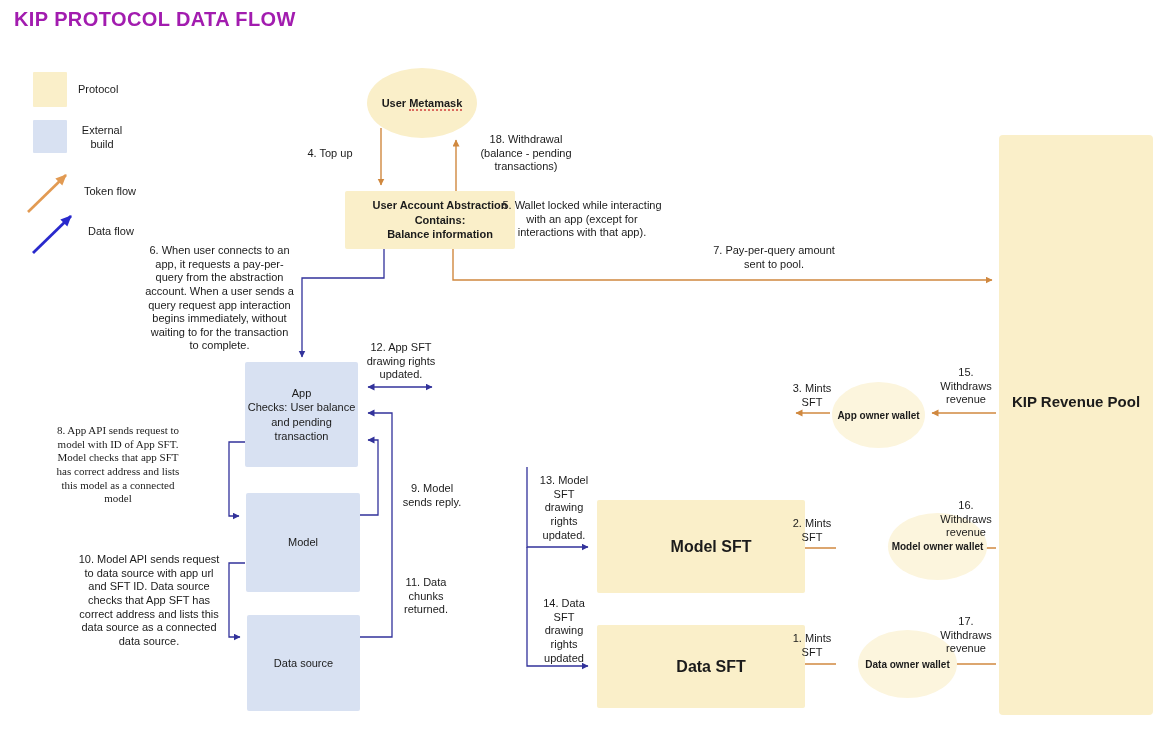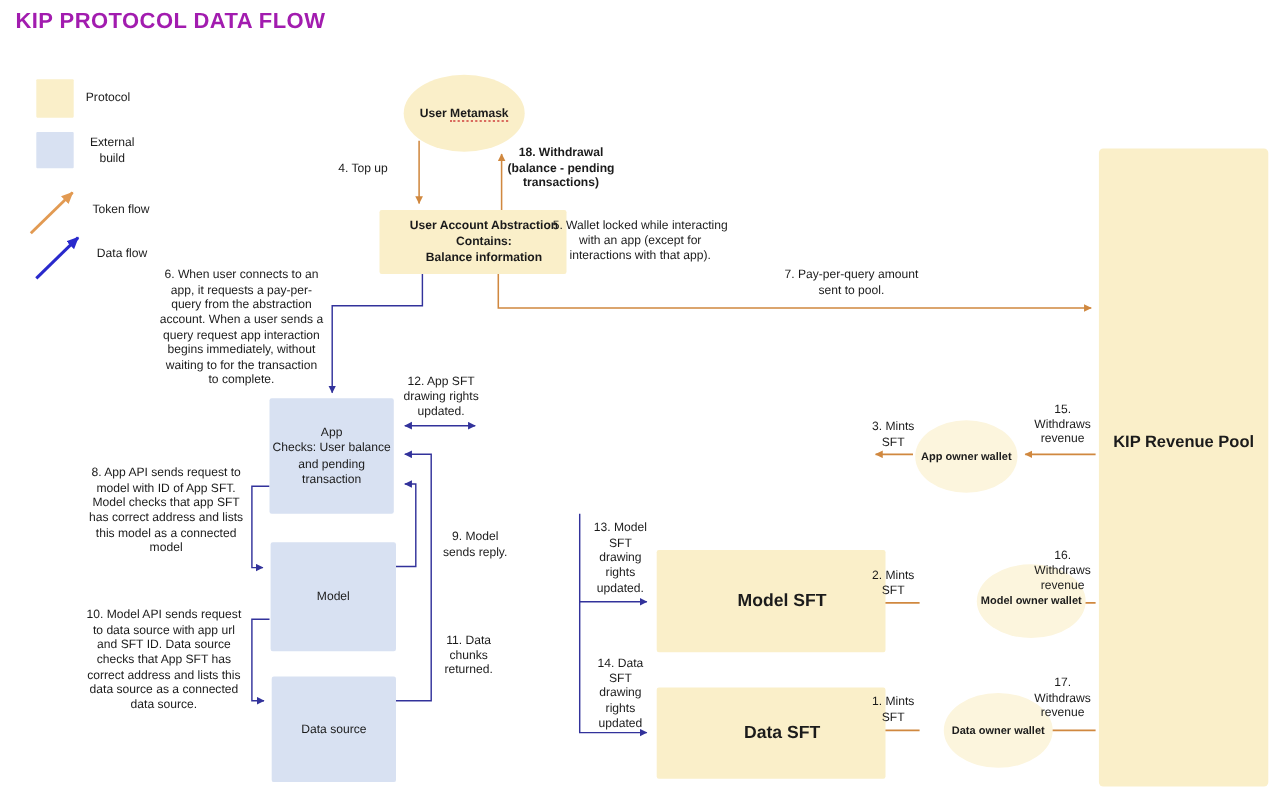--- a/index.html
+++ b/index.html
@@ -132,37 +132,37 @@
 
   <div class="node wallet" style="left:888px;top:513px;width:99px;height:67px;">
     <span style="white-space:nowrap;">Model owner wallet</span>
   </div>
 
   <div class="node wallet" style="left:838px;top:630px;width:99px;height:68px;margin-left:20px;">
     <span style="white-space:nowrap;">Data owner wallet</span>
   </div>
 
   <div class="ann" style="left:285px;top:147px;width:90px;">4. Top up</div>
-  <div class="ann" style="left:445px;top:133px;width:130px;font-weight:bold;">18. Withdrawal
+  <div class="ann" style="left:461px;top:133px;width:130px;">18. Withdrawal
 (balance - pending
 transactions)</div>
   <div class="ann" style="left:487px;top:199px;width:190px;">5. Wallet locked while interacting
 with an app (except for
 interactions with that app).</div>
   <div class="ann" style="left:132px;top:244px;width:175px;">6. When user connects to an
 app, it requests a pay-per-
 query from the abstraction
 account. When a user sends a
 query request app interaction
 begins immediately, without
 waiting to for the transaction
 to complete.</div>
   <div class="ann" style="left:689px;top:244px;width:170px;">7. Pay-per-query amount
 sent to pool.</div>
-  <div class="ann" style="left:71px;top:424px;width:160px;">8. App API sends request to
+  <div class="ann" style="left:38px;top:424px;width:160px;font-family:Liberation Serif, serif;">8. App API sends request to
 model with ID of App SFT.
 Model checks that app SFT
 has correct address and lists
 this model as a connected
 model</div>
   <div class="ann" style="left:397px;top:482px;width:70px;">9. Model
 sends reply.</div>
   <div class="ann" style="left:68px;top:553px;width:162px;">10. Model API sends request
 to data source with app url
 and SFT ID. Data source

